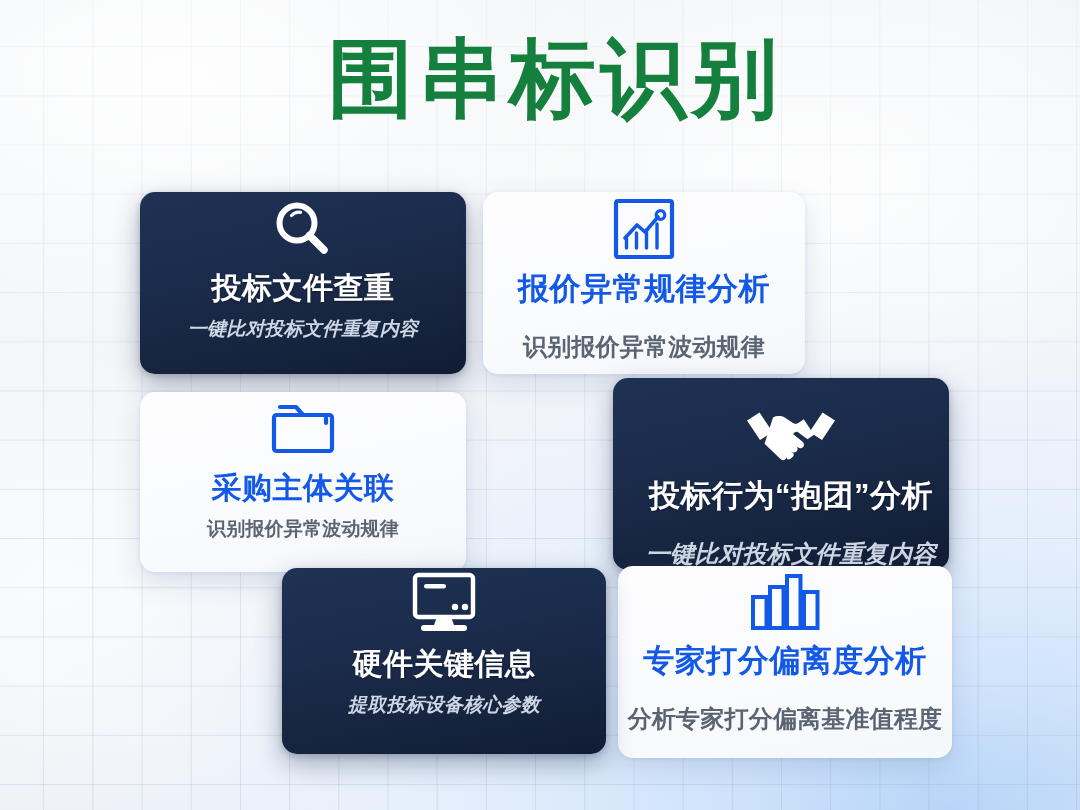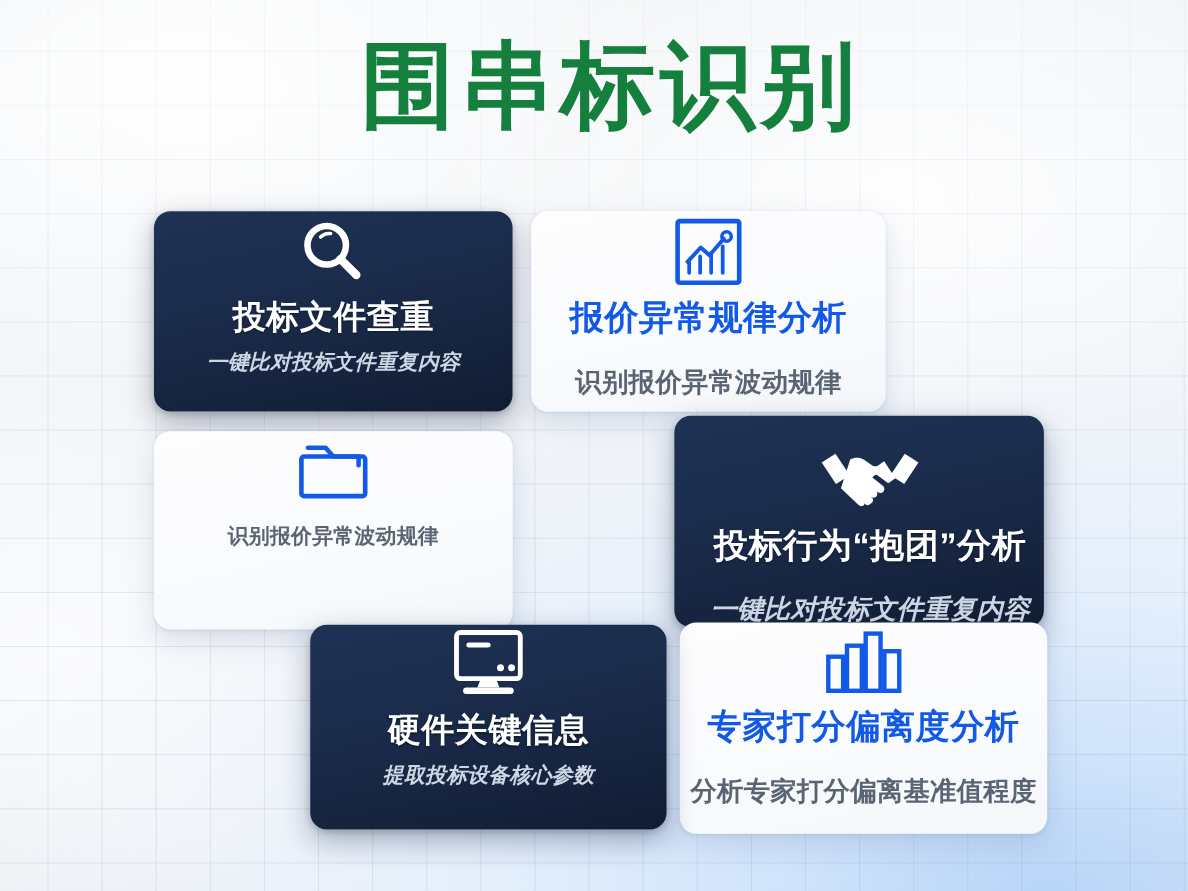--- a/index.html
+++ b/index.html
@@ -135,20 +135,21 @@
     <div class="card-sub">识别报价异常波动规律</div>
   </div>
 
   <div class="card light" id="card-2">
     <div class="card-icon">
       <svg width="70" height="64" viewBox="0 0 70 64" aria-hidden="true">
         <path d="M12 10h16l7 8h23v8" fill="none" stroke="#1359e8" stroke-width="4.2" stroke-linejoin="round" stroke-linecap="round"></path>
         <rect x="6" y="18" width="58" height="36" rx="2.5" fill="none" stroke="#1359e8" stroke-width="4.2"></rect>
       </svg>
     </div>
+    <div class="card-title">采购主体关联</div>
     <div class="card-sub">识别报价异常波动规律</div>
   </div>
 
   <div class="card dark" id="card-3">
     <div class="card-icon">
       <svg width="96" height="62" viewBox="0 0 96 62" aria-hidden="true">
         <g fill="#ffffff">
           <path d="M4 16.5 16.5 8.5l13 19.5-12.5 8z"></path>
           <path d="M92 16.5 79.5 8.5l-13 19.5 12.5 8z"></path>
           <path d="M30 13.5c4-2 9-2 12.5.4l7.5 5.2c1.6 1.1 3.7 1.1 5.3 0l5.5-3.8 10.2 15.4-6.5 4.6-9.8-7.2c-1-.7-2.3-.6-3.1.3l-1.6 1.7 9.6 7.6c1.6 1.3 1.9 3.6.6 5.2-1.2 1.5-3.4 1.8-5 .7l-1.5-1.1c1.3 1.5 1.2 3.7-.3 5-1.4 1.3-3.6 1.3-5-.1 1 1.5.7 3.5-.7 4.6-1.4 1.1-3.4 1-4.7-.3.6 1.3.2 2.9-1 3.8-1.4 1-3.3.8-4.5-.4l-16-15.3z"></path>

